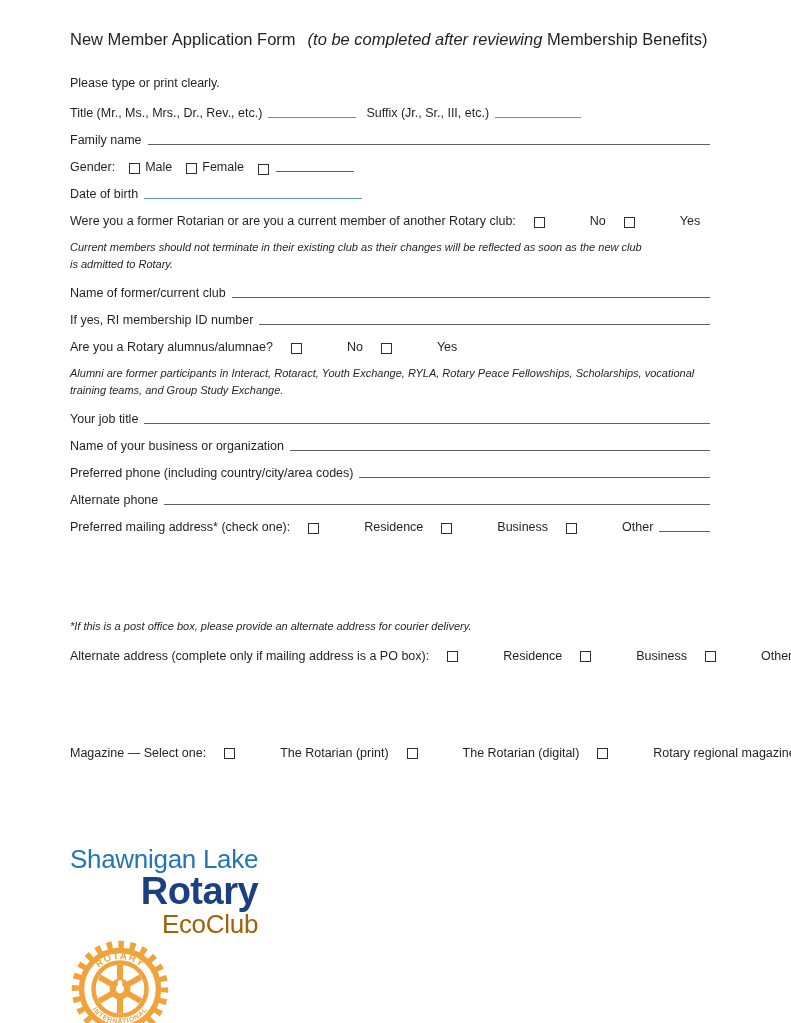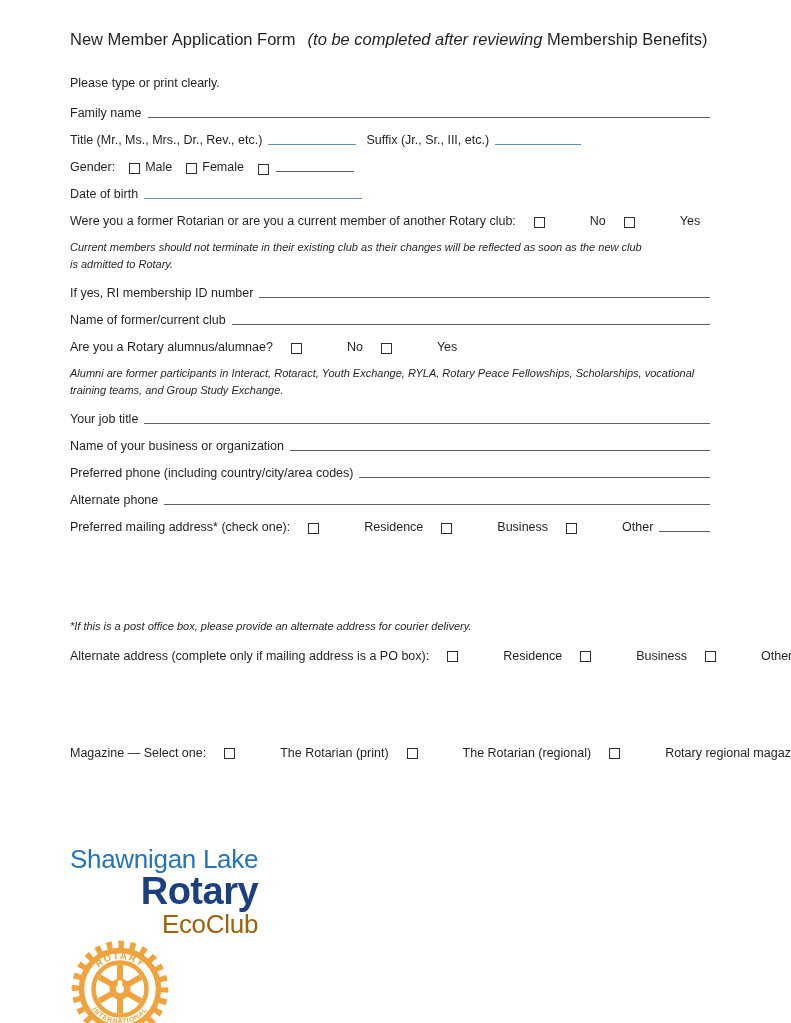--- a/index.html
+++ b/index.html
@@ -84,31 +84,31 @@
 
   <div class="title-row">
     <span>New Member Application Form</span><span class="note-it">(to be completed after reviewing</span><span> Membership Benefits)</span>
   </div>
 
   <div class="row" style="margin-bottom:13px;">
     <span class="lbl">Please type or print clearly.</span>
   </div>
 
   <div class="row">
-    <span class="lbl">Family name</span>
-    <span class="line fill"></span>
-  </div>
-
-  <div class="row">
     <span class="lbl">Title (Mr., Ms., Mrs., Dr., Rev., etc.)</span>
     <span class="line blue" style="width:88px"></span>
     <span class="lbl after-gap">Suffix (Jr., Sr., III, etc.)</span>
     <span class="line blue" style="width:86px"></span>
   </div>
 
+  <div class="row">
+    <span class="lbl">Family name</span>
+    <span class="line fill"></span>
+  </div>
+
 
   <div class="row">
     <span class="lbl">Gender:</span>
     <span class="cb-group">
         <span class="cb"></span>
         <span>Male</span>
       </span>
     <span class="cb-group">
         <span class="cb"></span>
         <span>Female</span>
@@ -132,30 +132,30 @@
       </span>
     <span class="cb-group tight">
         <span class="cb"></span>
         <span>Yes</span>
       </span>
   </div>
 
   <div class="note w1">Current members should not terminate in their existing club as their changes will be reflected as soon as the new club is admitted to Rotary.</div>
 
   <div class="row">
+    <span class="lbl">Name of former/current club</span>
+    <span class="line fill"></span>
+  </div>
+
+  <div class="row">
     <span class="lbl">If yes, RI membership ID number</span>
     <span class="line fill"></span>
   </div>
 
   <div class="row">
-    <span class="lbl">Name of former/current club</span>
-    <span class="line fill"></span>
-  </div>
-
-  <div class="row">
     <span class="lbl">Are you a Rotary alumnus/alumnae?</span>
     <span class="cb-group tight">
         <span class="cb"></span>
         <span>No</span>
       </span>
     <span class="cb-group tight">
         <span class="cb"></span>
         <span>Yes</span>
       </span>
   </div>
@@ -223,21 +223,21 @@
   <div class="spacer-mag"></div>
 
   <div class="row">
     <span class="lbl">Magazine — Select one:</span>
     <span class="cb-group tight">
         <span class="cb"></span>
         <span>The Rotarian (print)</span>
       </span>
     <span class="cb-group tight">
         <span class="cb"></span>
-        <span>The Rotarian (regional)</span>
+        <span>The Rotarian (digital)</span>
       </span>
     <span class="cb-group tight">
         <span class="cb"></span>
         <span>Rotary regional magazine</span>
       </span>
   </div>
 
   <div class="logo-block">
     <div class="logo-text">
       <div class="logo-line1">Shawnigan Lake</div>

